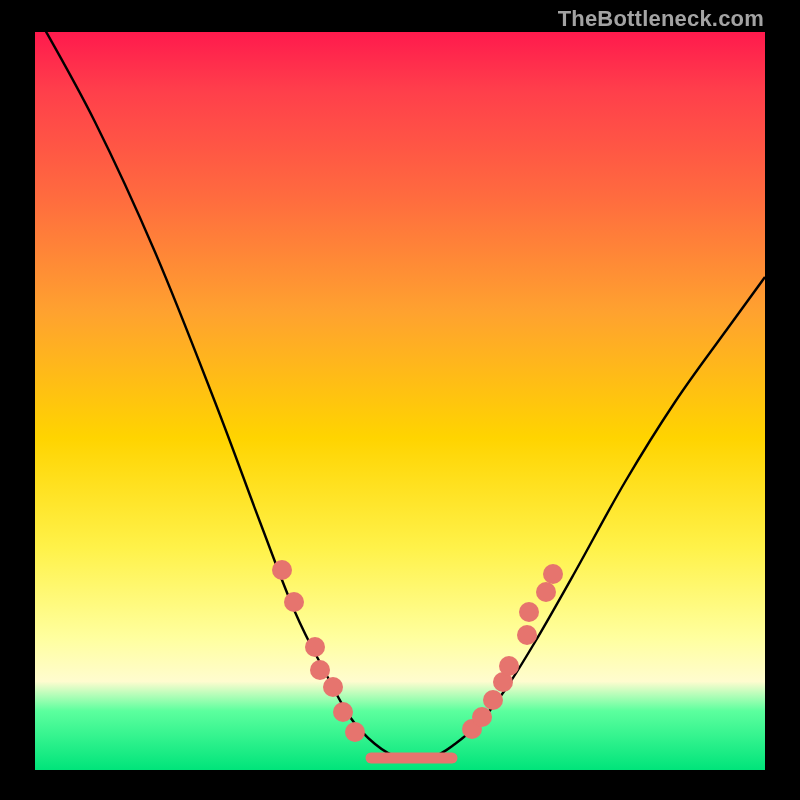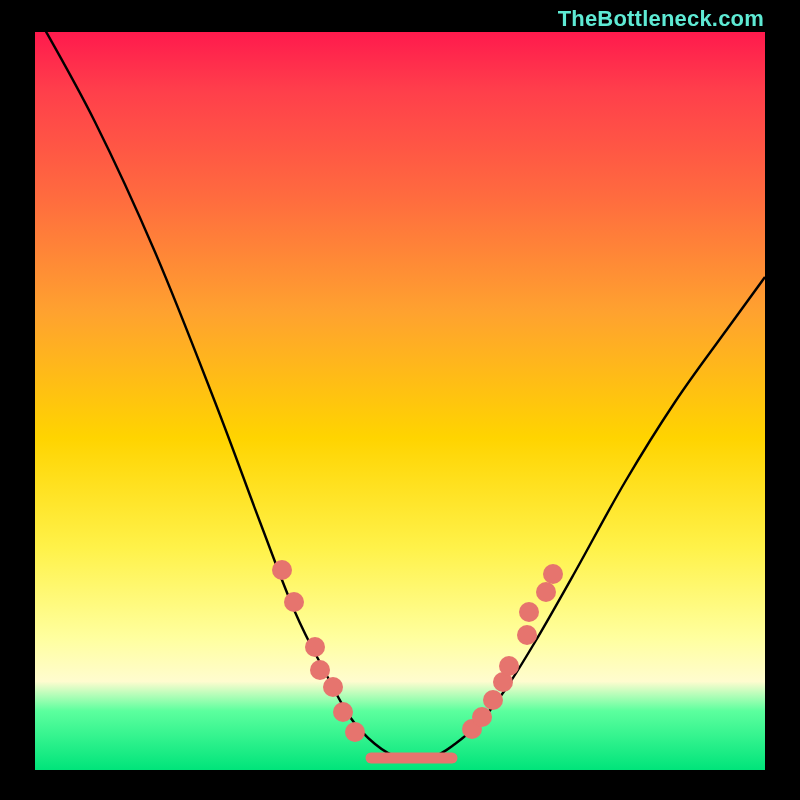--- a/index.html
+++ b/index.html
@@ -37,21 +37,21 @@
       #ffff9e 82%,
       #fffccf 88%,
       #5cff9e 92%,
       #00e47a 100%
     );
   }
   .watermark {
     position: absolute;
     top: 6px;
     right: 36px;
-    color: #5eead4;
+    color: #a3a3a3;
     font-size: 22px;
     font-weight: 600;
     letter-spacing: 0.2px;
     z-index: 50;
   }
   svg.overlay {
     position: absolute;
     left: 35px;
     top: 32px;
     width: 730px;

